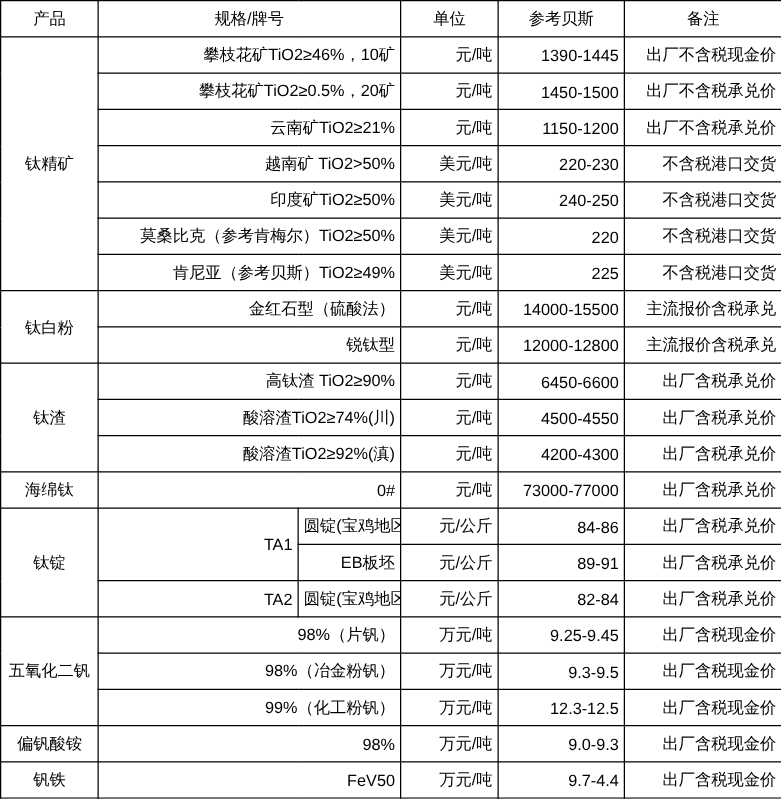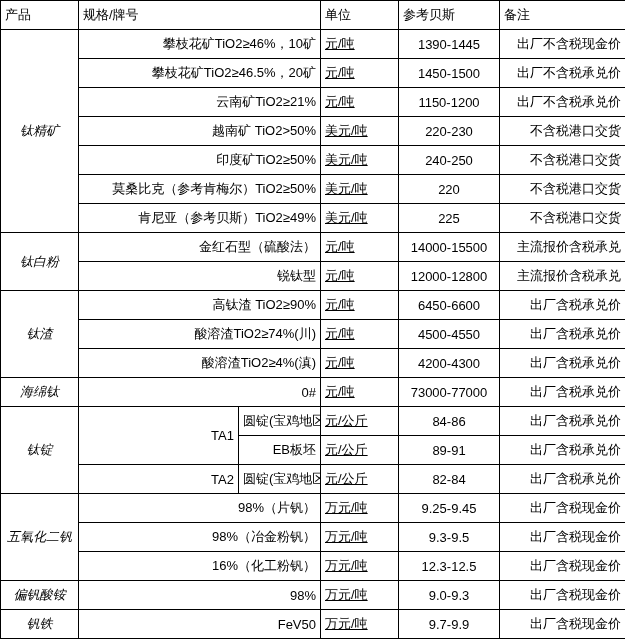--- a/index.html
+++ b/index.html
@@ -24,46 +24,45 @@
     font-size: 13px;
     font-weight: normal;
     padding: 0 4px;
     height: 29px;
     box-sizing: border-box;
     white-space: nowrap;
     overflow: hidden;
   }
   
   .hdr td {
+    text-align: center;
     font-weight: bold;
     font-size: 14px;
     height: 31px;
     margin-left: 11px;
   }
   
   .cat {
     text-align: center;
     font-weight: bold;
     font-size: 14px;
-    font-style: italic;
   }
   
   .spec {
     text-align: right;
     font-size: 13px;
   }
   
   .unit {
-    text-align: left;
-    font-size: 13px;
-    text-decoration: underline;
+    text-align: right;
+    font-size: 13px;
   }
   
   .price {
-    text-align: center;
+    text-align: right;
     font-size: 13px;
   }
   
   .remark {
     text-align: right;
     font-size: 13px;
   }
   .col-cat   { width: 78px; }
   .col-spec  { width: 160px; }
   .col-spec2 { width: 82px; }
@@ -92,21 +91,21 @@
         <td colspan="1">备注</td>
       </tr>
       <tr>
         <td class="cat" rowspan="7">钛精矿</td>
         <td class="spec" colspan="2">攀枝花矿TiO2≥46%，10矿</td>
         <td class="unit">元/吨</td>
         <td class="price">1390-1445</td>
         <td class="remark">出厂不含税现金价</td>
       </tr>
       <tr>
-        <td class="spec" colspan="2">攀枝花矿TiO2≥46.5%，20矿</td>
+        <td class="spec" colspan="2">攀枝花矿TiO2≥0.5%，20矿</td>
         <td class="unit">元/吨</td>
         <td class="price">1450-1500</td>
         <td class="remark">出厂不含税承兑价</td>
       </tr>
       <tr>
         <td class="spec" colspan="2">云南矿TiO2≥21%</td>
         <td class="unit">元/吨</td>
         <td class="price">1150-1200</td>
         <td class="remark">出厂不含税承兑价</td>
       </tr>
@@ -154,21 +153,21 @@
         <td class="price">6450-6600</td>
         <td class="remark">出厂含税承兑价</td>
       </tr>
       <tr>
         <td class="spec" colspan="2">酸溶渣TiO2≥74%(川)</td>
         <td class="unit">元/吨</td>
         <td class="price">4500-4550</td>
         <td class="remark">出厂含税承兑价</td>
       </tr>
       <tr>
-        <td class="spec" colspan="2">酸溶渣TiO2≥4%(滇)</td>
+        <td class="spec" colspan="2">酸溶渣TiO2≥92%(滇)</td>
         <td class="unit">元/吨</td>
         <td class="price">4200-4300</td>
         <td class="remark">出厂含税承兑价</td>
       </tr>
       <tr>
         <td class="cat" rowspan="1">海绵钛</td>
         <td class="spec" colspan="2">0#</td>
         <td class="unit">元/吨</td>
         <td class="price">73000-77000</td>
         <td class="remark">出厂含税承兑价</td>
@@ -201,37 +200,37 @@
         <td class="price">9.25-9.45</td>
         <td class="remark">出厂含税现金价</td>
       </tr>
       <tr>
         <td class="spec" colspan="2">98%（冶金粉钒）</td>
         <td class="unit">万元/吨</td>
         <td class="price">9.3-9.5</td>
         <td class="remark">出厂含税现金价</td>
       </tr>
       <tr>
-        <td class="spec" colspan="2">16%（化工粉钒）</td>
+        <td class="spec" colspan="2">99%（化工粉钒）</td>
         <td class="unit">万元/吨</td>
         <td class="price">12.3-12.5</td>
         <td class="remark">出厂含税现金价</td>
       </tr>
       <tr>
         <td class="cat" rowspan="1">偏钒酸铵</td>
         <td class="spec" colspan="2">98%</td>
         <td class="unit">万元/吨</td>
         <td class="price">9.0-9.3</td>
         <td class="remark">出厂含税现金价</td>
       </tr>
       <tr>
         <td class="cat" rowspan="1">钒铁</td>
         <td class="spec" colspan="2">FeV50</td>
         <td class="unit">万元/吨</td>
-        <td class="price">9.7-9.9</td>
+        <td class="price">9.7-4.4</td>
         <td class="remark">出厂含税现金价</td>
       </tr>
       <tr>
         <td class="cat" rowspan="1">钒氮合金</td>
         <td class="spec" colspan="2">VN16</td>
         <td class="unit">万元/吨</td>
         <td class="price">14.0-14.2</td>
         <td class="remark">出厂含税现金价</td>
       </tr>
     </tbody>

